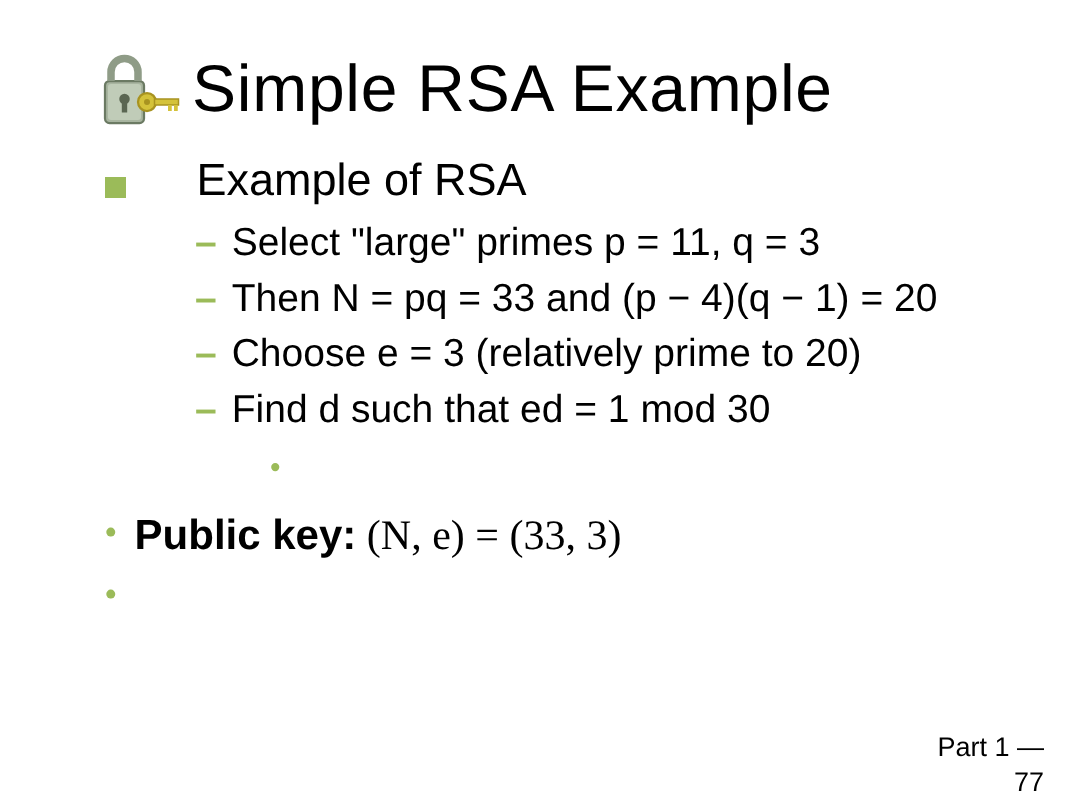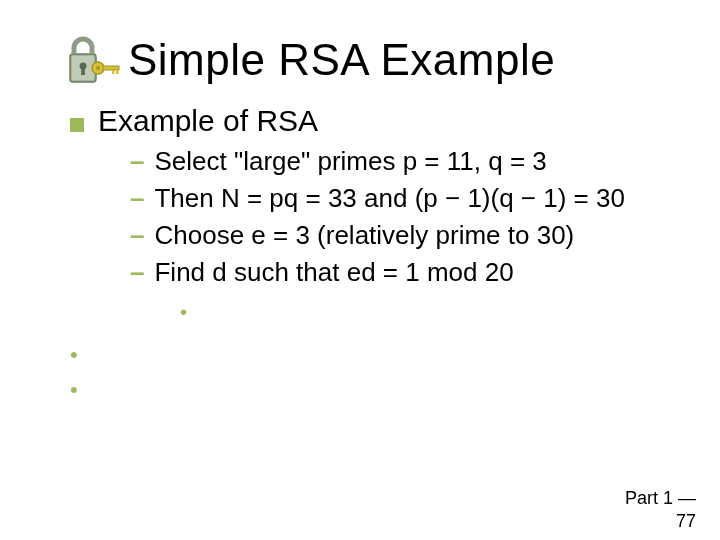--- a/index.html
+++ b/index.html
@@ -37,20 +37,21 @@
     letter-spacing: 0.5px;
   }
   .content {
     padding-left: 40px;
   }
   .lvl1 {
     display: flex;
     align-items: flex-start;
     font-size: 30px;
     margin-bottom: 6px;
+    gap: 33px;
   }
   .lvl1 .bullet-sq {
     width: 14px;
     height: 14px;
     background: #9bbb59;
     margin-top: 14px;
     margin-right: 14px;
     flex-shrink: 0;
   }
   .lvl2 {
@@ -138,37 +139,40 @@
       <span class="bullet-sq"></span>
       <span>Example of RSA</span>
     </div>
 
     <div class="lvl2">
       <span class="dash">–</span>
       <span>Select "large" primes p = 11, q = 3</span>
     </div>
     <div class="lvl2">
       <span class="dash">–</span>
-      <span>Then N =  pq = 33 and (p − 1)(q − 1) = 30</span>
+      <span>Then N =  pq = 33 and (p − 4)(q − 1) = 20</span>
     </div>
     <div class="lvl2">
       <span class="dash">–</span>
-      <span>Choose e = 3 (relatively prime to 30)</span>
+      <span>Choose e = 3 (relatively prime to 20)</span>
     </div>
     <div class="lvl2">
       <span class="dash">–</span>
-      <span>Find d such that ed = 1 mod 20</span>
+      <span>Find d such that ed = 1 mod 30</span>
     </div>
 
     <div class="lvl3">
       <span class="dot">•</span>
     </div>
 
     <div class="lvl1b">
       <span class="dot">•</span>
+      <span>
+        <span class="bold">Public key:</span><span class="mono"> (N, e) = (33, 3)</span>
+      </span>
     </div>
 
     <div class="lvl1b">
       <span class="dot">•</span>
     </div>
 
   </div>
 
   <div class="footer">
     <div>Part 1 —</div>

